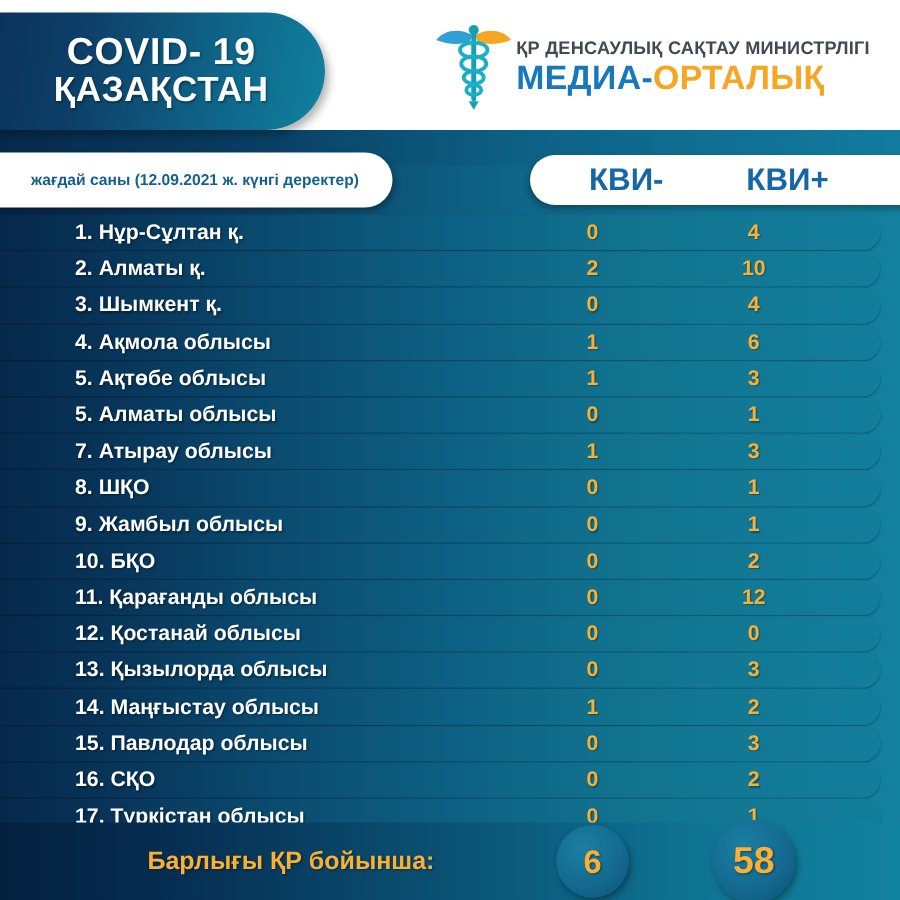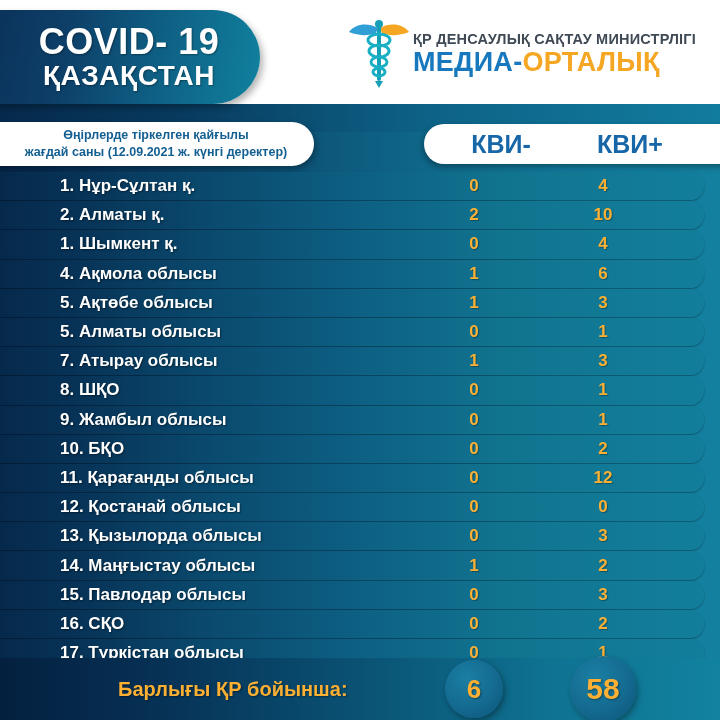--- a/index.html
+++ b/index.html
@@ -42,21 +42,21 @@
     position:absolute; left:-40px; top:10px;
     width:300px; height:94px;
     background:linear-gradient(100deg,#0a2d55 0%,#0d3f68 35%,#0f6488 70%,#10819e 100%);
     border-radius:0 52px 52px 0;
     box-shadow:3px 4px 7px rgba(0,0,0,.30);
     display:flex; flex-direction:column;
     align-items:center; justify-content:center;
     padding-left:38px;
   }
   .title-l1 {
-    color:#ffffff; font-size:36px; font-weight:bold; letter-spacing:.5px;
+    color:#ffffff; font-size:30px; font-weight:bold; letter-spacing:.5px;
     line-height:1.05; text-shadow:1px 1px 2px rgba(0,0,0,.35);
   }
   .title-l2 {
     color:#ffffff; font-size:28px; font-weight:bold; letter-spacing:.5px;
     line-height:1.1; text-shadow:1px 1px 2px rgba(0,0,0,.35);
   }
 
   
   .logo-wrap {
     position:absolute; left:345px; top:18px;
@@ -191,42 +191,41 @@
     </svg>
     <div class="logo-text">
       <div class="logo-top">ҚР ДЕНСАУЛЫҚ САҚТАУ МИНИСТРЛІГІ</div>
       <div class="logo-bot">
         <span class="b">МЕДИА-</span><span class="o">ОРТАЛЫҚ</span>
       </div>
     </div>
   </div>
 
   <div class="sub-pill">
-    <div class="sub-l">Өңірлерде тіркелген қайғылы</div>
     <div class="sub-l">жағдай саны (12.09.2021 ж. күнгі деректер)</div>
   </div>
 
   <div class="colhead-pill">
     <div class="colhead neg">КВИ-</div>
     <div class="colhead pos">КВИ+</div>
   </div>
 
   <div id="rows">
       <div class="row">
         <span class="name">1. Нұр-Сұлтан қ.</span>
         <span class="v neg">0</span>
         <span class="v pos">4</span>
       </div>
       <div class="row">
         <span class="name">2. Алматы қ.</span>
         <span class="v neg">2</span>
         <span class="v pos">10</span>
       </div>
       <div class="row">
-        <span class="name">1. Шымкент қ.</span>
+        <span class="name">3. Шымкент қ.</span>
         <span class="v neg">0</span>
         <span class="v pos">4</span>
       </div>
       <div class="row">
         <span class="name">4. Ақмола облысы</span>
         <span class="v neg">1</span>
         <span class="v pos">6</span>
       </div>
       <div class="row">
         <span class="name">5. Ақтөбе облысы</span>

